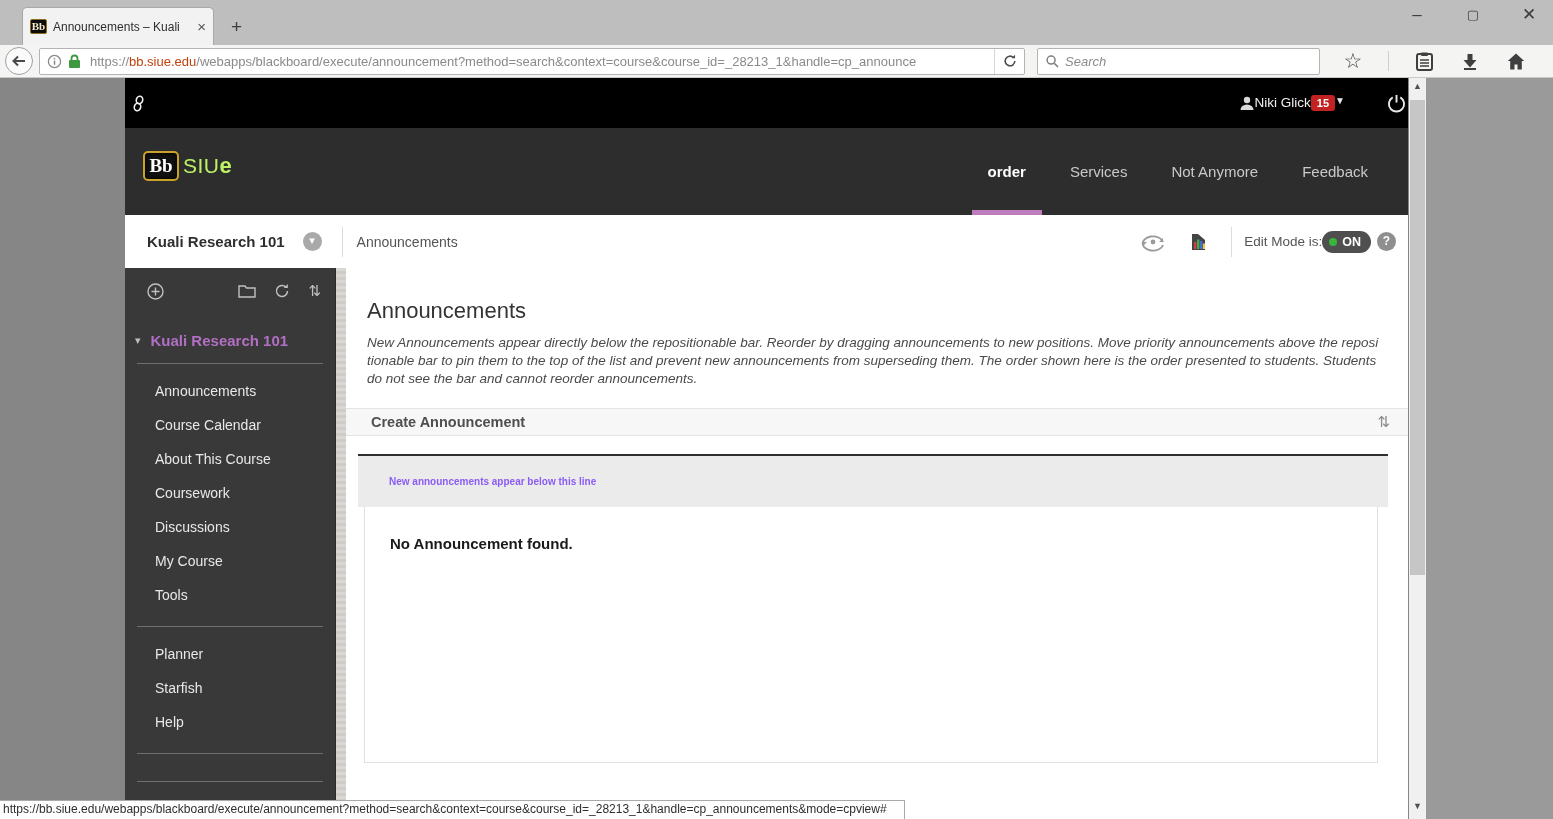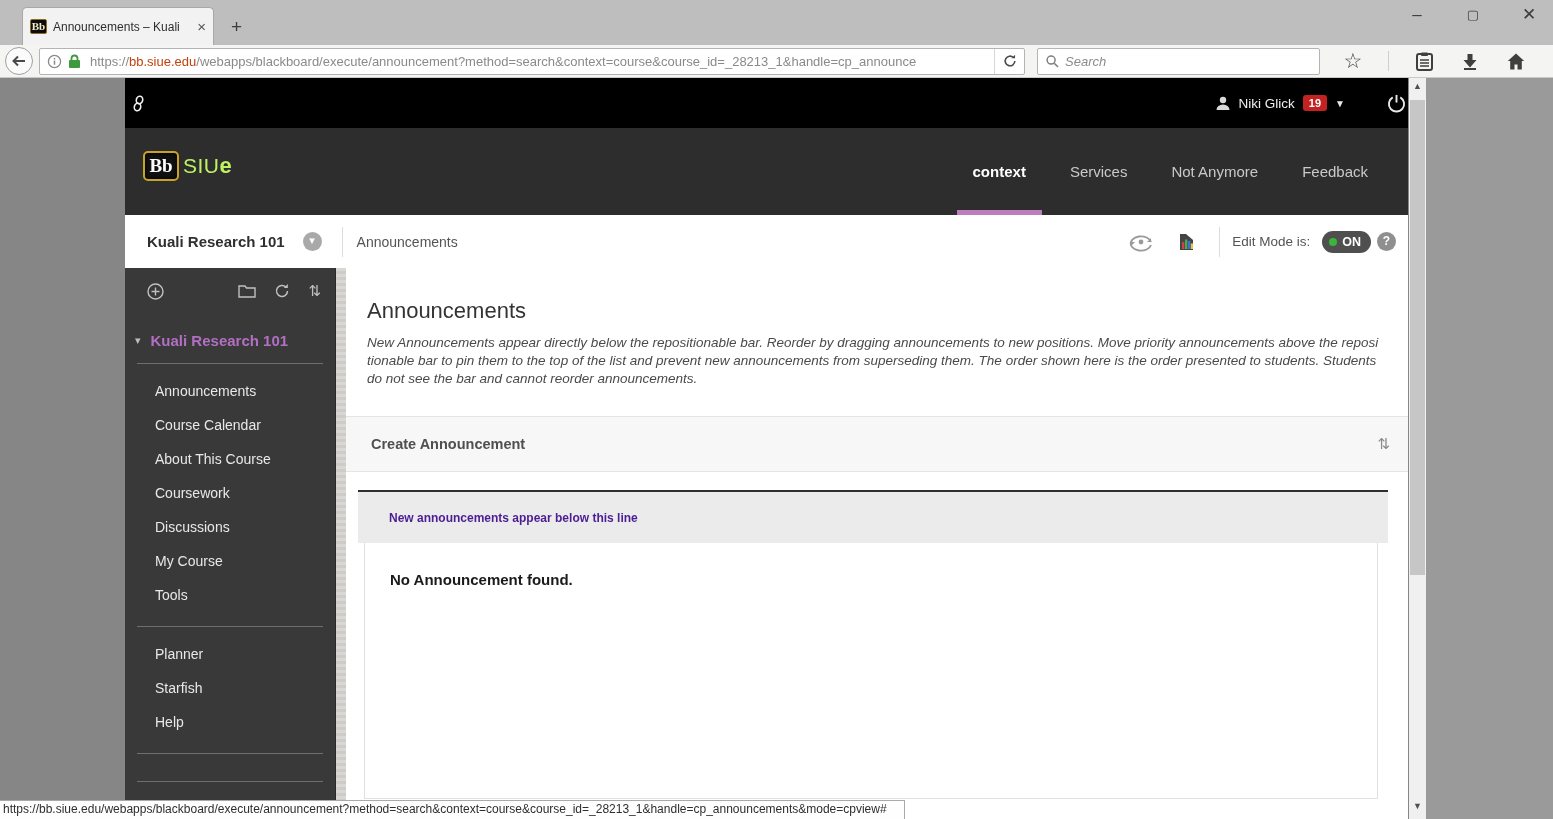--- a/index.html
+++ b/index.html
@@ -46,21 +46,21 @@
   .viewport { position:absolute; top:78px; left:0; width:1409px; height:741px;
     background:#868686; overflow:hidden; }
   .outer-right { position:absolute; top:78px; left:1426px; width:127px; height:741px; background:#9a9a9a; }
 
   .page-col { position:absolute; left:125px; top:0; width:1283px; height:741px;
     display:flex; flex-direction:column; }
 
   
   .userbar { height:50px; background:#000; display:flex; align-items:center; flex:none; }
   .quicklinks { margin-left:7px; }
-  .userbar-right { margin-left:auto; display:flex; align-items:center; gap:8px; margin-right:14px; }
+  .userbar-right { margin-left:auto; display:flex; align-items:flex-start; gap:0; margin-right:14px; }
   .user-name { color:#efefef; font-size:13.5px; }
   .notif-badge { background:#c32222; color:#fff; font-size:11px; font-weight:bold;
     border-radius:3px; padding:2px 6px; }
   .user-caret { color:#e8e8e8; font-size:10px; }
   .power { margin-left:28px; margin-right:2px; }
 
   
   .brandbar { height:87px; background:#2d2d2d; position:relative; flex:none; }
   .logo { position:absolute; left:18px; top:23px; display:flex; align-items:center; gap:4px; }
   .logo-bb { width:36px; height:30px; background:#111; border:2px solid #c9a227; border-radius:5px;
@@ -77,21 +77,21 @@
 
   
   .crumbbar { height:53px; background:#fff; display:flex; align-items:center; flex:none; position:relative; }
   .course-name { font-size:15px; font-weight:bold; color:#2f2f2f; margin-left:22px; }
   .course-menu-btn { width:19px; height:19px; border-radius:50%; background:#a9a9a9; color:#fff;
     font-size:11px; text-align:center; line-height:17px; margin-left:18px; }
   .crumb-div { width:1px; height:30px; background:#dcdcdc; margin:0 14px 0 20px; }
   .crumb-page { font-size:14px; color:#555; }
   .crumb-right { margin-left:auto; display:flex; align-items:center; margin-right:12px; }
   .edit-div { width:1px; height:30px; background:#dcdcdc; margin:0 12px; }
-  .edit-label { font-size:13.5px; color:#555; margin-right:12px; }
+  .edit-label { font-size:13.5px; color:#555; margin-right:0; }
   .edit-pill { background:#4f4f4f; border-radius:11px; height:22px; display:flex; align-items:center;
     padding:0 10px 0 7px; gap:5px; }
   .edit-dot { width:8px; height:8px; border-radius:50%; background:#3ab53a; }
   .edit-state { color:#fff; font-size:12.5px; font-weight:bold; }
   .help-btn { width:19px; height:19px; border-radius:50%; background:#8f8f8f; color:#fff;
     font-weight:bold; font-size:12px; text-align:center; line-height:19px; margin-left:6px; }
   .preview-icon, .theme-icon { margin:0 12px; }
 
   
   .body-row { flex:1; display:flex; min-height:0; }
@@ -107,28 +107,28 @@
   .sort-glyph { color:#c0c0c0; font-size:15px; }
   .drag-strip { width:11px; background:#d6d4d1; border-left:1px solid #2a2a2a; flex:none;
     background-image:repeating-linear-gradient(180deg,#d9d7d4 0 3px,#cfccc8 3px 6px); }
 
   
   .main { flex:1; background:#fff; position:relative; overflow:hidden; }
   .main-head { padding:30px 30px 0 21px; }
   .page-title { font-size:22px; color:#333; font-weight:normal; }
   .page-desc { margin-top:10px; font-size:13.5px; font-style:italic; color:#4a4a4a;
     line-height:18px; word-break:break-all; width:1015px; }
-  .create-bar { margin-top:28px; height:56px; background:#f7f7f7; border-top:1px solid #e4e4e4;
+  .create-bar { margin-top:20px; height:28px; background:#f7f7f7; border-top:1px solid #e4e4e4;
     border-bottom:1px solid #e4e4e4; display:flex; align-items:center; padding:0 18px 0 25px;
     cursor:pointer; }
   .create-label { font-size:14.5px; font-weight:bold; color:#4f4f4f; }
   .create-sort { margin-left:auto; color:#8a8a8a; font-size:15px; }
   .repo-bar { margin:18px 20px 0 12px; background:#ebebeb; border-top:2px solid #2f2f2f;
     height:53px; display:flex; align-items:center; padding-left:31px; cursor:grab; }
-  .repo-label { font-size:12px; font-weight:bold; color:#4c1d95; }
+  .repo-label { font-size:10px; font-weight:bold; color:#8b5cf6; }
   .empty-box { margin:0 30px 0 18px; border:1px solid #e0e0e0; border-top:none; height:256px;
     background:#fff; padding:28px 0 0 25px; }
   .empty-msg { font-size:15px; font-weight:bold; color:#1a1a1a; }
 
   
   .vscroll { position:absolute; top:78px; left:1409px; width:17px; height:741px; background:#f0f0f0; }
   .vs-btn { position:absolute; left:0; width:17px; height:17px; background:#f0f0f0; color:#505050;
     font-size:9px; text-align:center; line-height:17px; }
   .vs-up { top:0; }
   .vs-down { bottom:4px; }
@@ -232,38 +232,38 @@
             <ellipse cx="7.5" cy="5" rx="3.2" ry="3.8" fill="none" stroke="#f0f0f0" stroke-width="1.6" transform="rotate(14 7.5 5)"></ellipse>
             <ellipse cx="5.5" cy="12" rx="3.2" ry="3.8" fill="none" stroke="#f0f0f0" stroke-width="1.6" transform="rotate(14 5.5 12)"></ellipse>
           </svg>
         </span>
         <div class="userbar-right">
           <svg width="16" height="16" viewBox="0 0 16 16">
             <circle cx="8" cy="5" r="3.2" fill="#d9d9d9"></circle>
             <path d="M1.5 15a6.5 5.5 0 0 1 13 0z" fill="#d9d9d9"></path>
           </svg>
           <span class="user-name">Niki Glick</span>
-          <span class="notif-badge">19</span>
+          <span class="notif-badge">15</span>
           <span class="user-caret">▼</span>
         </div>
         <span class="power">
           <svg width="19" height="19" viewBox="0 0 20 20">
             <path d="M6 3.5a8 8 0 1 0 8 0" fill="none" stroke="#e8e8e8" stroke-width="2"></path>
             <rect x="9" y="1" width="2" height="8" fill="#e8e8e8"></rect>
           </svg>
         </span>
       </div>
 
       <div class="brandbar">
         <div class="logo">
           <span class="logo-bb">Bb</span>
           <span class="logo-name"><span>SIU</span><b>e</b></span>
         </div>
         <div class="topnav">
-          <div class="nav-item active">context</div>
+          <div class="nav-item active">order</div>
           <div class="nav-item">Services</div>
           <div class="nav-item">Not Anymore</div>
           <div class="nav-item">Feedback</div>
         </div>
       </div>
 
       <div class="crumbbar">
         <span class="course-name">Kuali Research 101</span>
         <span class="course-menu-btn">▾</span>
         <span class="crumb-div"></span>

